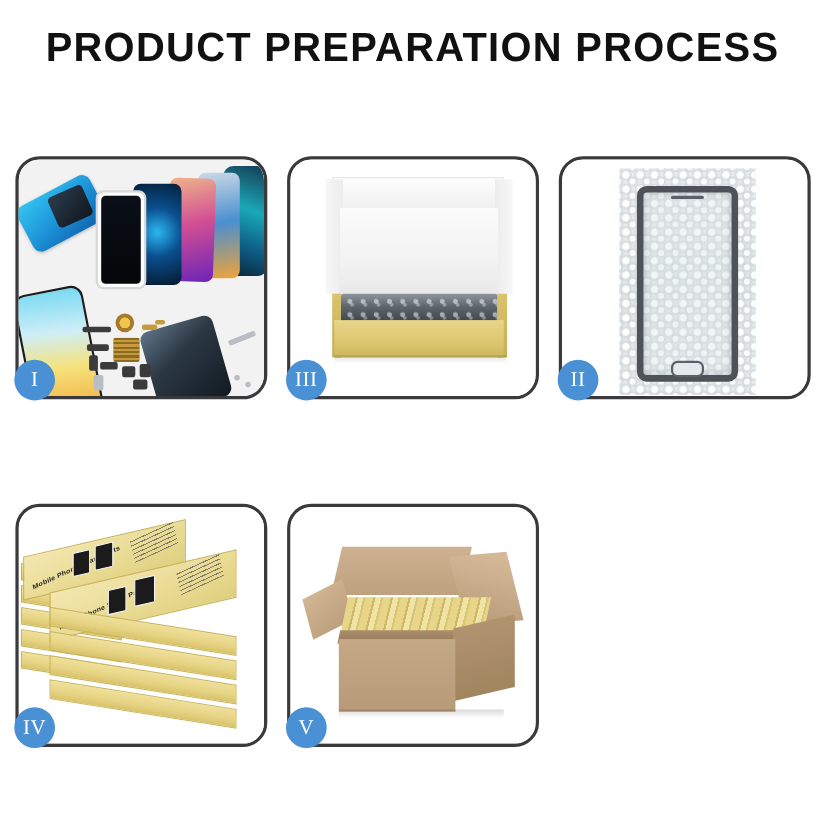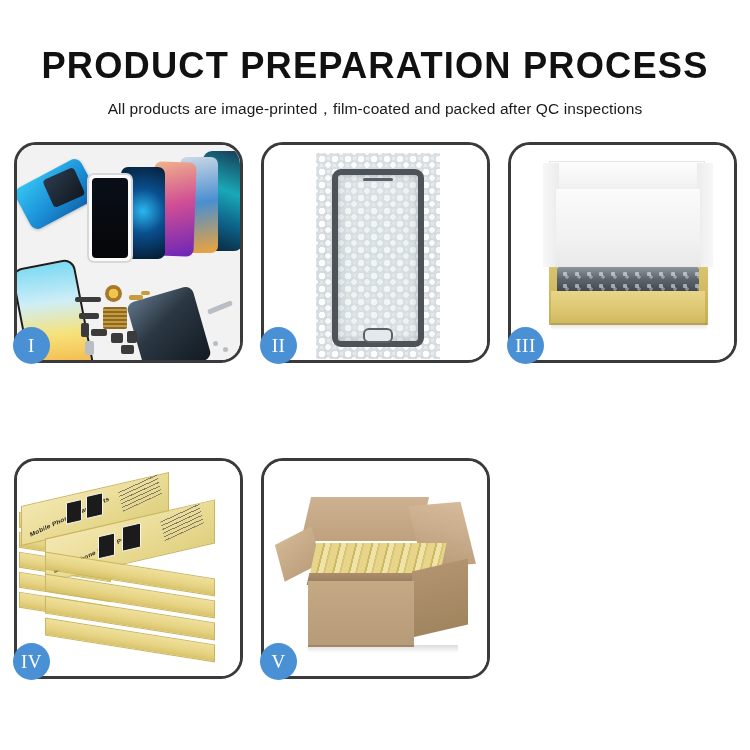--- a/index.html
+++ b/index.html
@@ -11,21 +11,21 @@
     height: 750px;
     background: #ffffff;
     font-family: "Liberation Sans", sans-serif;
     overflow: hidden;
     position: relative;
   }
 
   
   .header {
     text-align: center;
-    padding-top: 47px;
+    padding-top: 24px;
   }
   .page-title {
     font-family: "Liberation Sans", sans-serif;
     font-size: 37px;
     font-weight: 700;
     letter-spacing: 1.2px;
     color: #111111;
     line-height: 1.05;
     margin: 0;
     transform: scaleX(0.98);
@@ -388,21 +388,20 @@
     position: absolute;
     left: 26px; top: 168px; width: 156px; height: 7px;
     background: linear-gradient(180deg, rgba(0,0,0,.12), rgba(0,0,0,0));
   }
 </style>
 </head>
 <body>
 
 <div class="header">
   <h1 class="page-title">PRODUCT PREPARATION PROCESS</h1>
-  <p class="page-subtitle">All products are image-printed，film-coated and packed after QC inspections</p>
 </div>
 
 <div class="grid">
 
   <div class="panel p1">
     <div class="panel-inner">
       <div class="photo">
         <div class="p1-phone ph-a"></div>
         <div class="p1-phone ph-f"></div>
         <div class="p1-phone ph-e"></div>
@@ -425,51 +424,51 @@
         <div class="part part-light" style="left:68px; top:196px; width:9px; height:14px;"></div>
         <div class="part" style="left:104px; top:200px; width:13px; height:9px;"></div>
         <div class="part part-light" style="left:190px; top:160px; width:26px; height:5px; transform:rotate(-22deg);"></div>
         <div class="part part-light" style="left:196px; top:196px; width:5px; height:5px; border-radius:50%;"></div>
         <div class="part part-light" style="left:206px; top:202px; width:5px; height:5px; border-radius:50%;"></div>
       </div>
     </div>
     <div class="badge">I</div>
   </div>
 
-  <div class="panel p2">
-    <div class="panel-inner">
-      <div class="photo">
-        <div class="p2-wrap">
-          <div class="p2-screen">
-            <div class="p2-speaker"></div>
-            <div class="p2-home"></div>
-          </div>
-        </div>
-      </div>
-    </div>
-    <div class="badge">II</div>
-  </div>
-
   <div class="panel p3">
     <div class="panel-inner">
       <div class="photo">
         <div class="p3-lidback"></div>
         <div class="p3-flapL"></div>
         <div class="p3-flapR"></div>
         <div class="p3-inner"></div>
         <div class="p3-boxL"></div>
         <div class="p3-boxR"></div>
         <div class="p3-screen"></div>
         <div class="p3-boxfront"></div>
         <div class="p3-shadow"></div>
       </div>
     </div>
     <div class="badge">III</div>
   </div>
 
+  <div class="panel p2">
+    <div class="panel-inner">
+      <div class="photo">
+        <div class="p2-wrap">
+          <div class="p2-screen">
+            <div class="p2-speaker"></div>
+            <div class="p2-home"></div>
+          </div>
+        </div>
+      </div>
+    </div>
+    <div class="badge">II</div>
+  </div>
+
   <div class="panel p4">
     <div class="panel-inner">
       <div class="photo">
 
         <div class="stackbox" style="left:2px; top:58px; width:92px; height:16px; transform:skewY(9deg);"></div>
         <div class="stackbox" style="left:2px; top:78px; width:92px; height:16px; transform:skewY(9deg);"></div>
         <div class="stackbox" style="left:2px; top:98px; width:92px; height:16px; transform:skewY(9deg);"></div>
         <div class="stackbox" style="left:2px; top:118px; width:92px; height:16px; transform:skewY(9deg);"></div>
         <div class="stackbox" style="left:2px; top:138px; width:92px; height:16px; transform:skewY(9deg);"></div>
 

